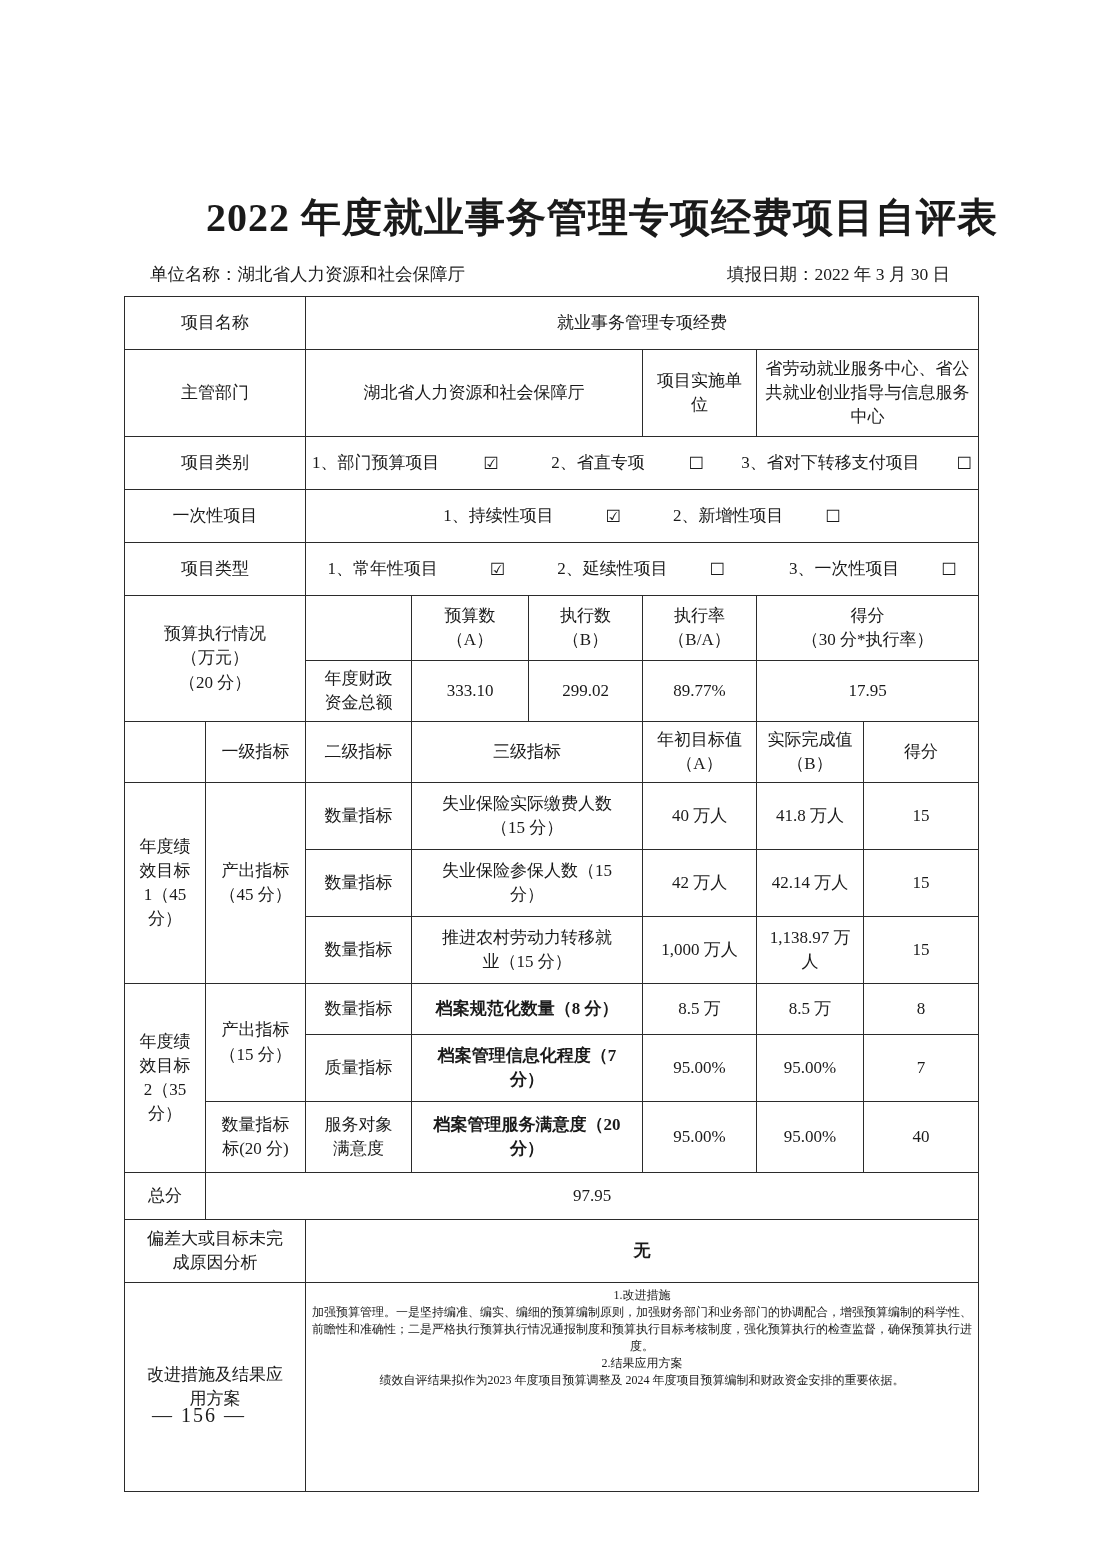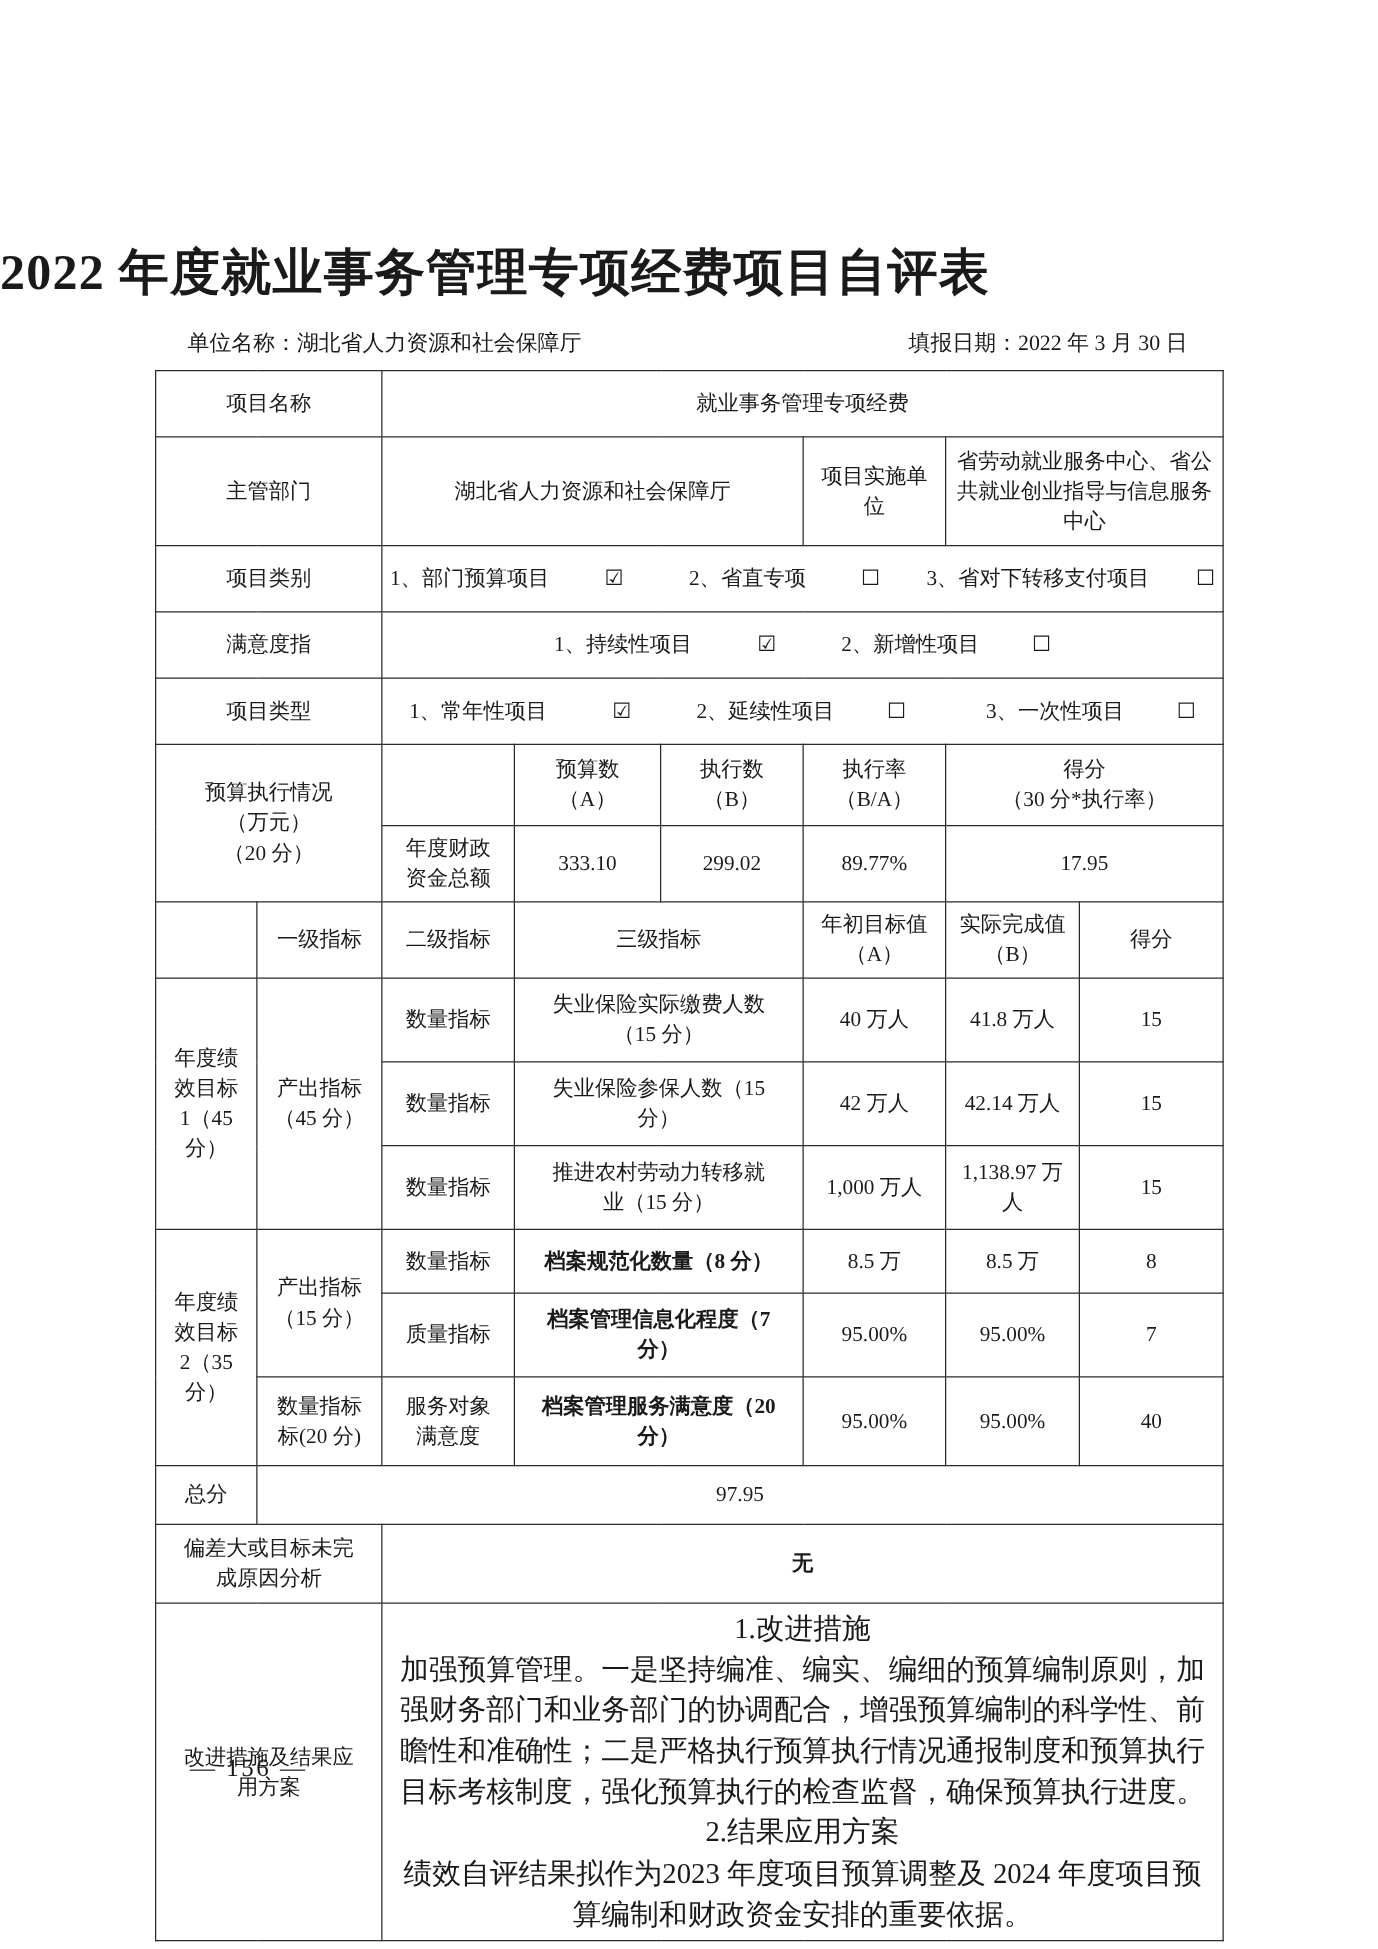--- a/index.html
+++ b/index.html
@@ -19,21 +19,21 @@
     position: absolute;
     left: 0; top: 0;
     width: 1102px;
     height: 1559px;
   }
   .doc-title {
     position: absolute;
     left: 0;
     top: 190px;
     width: 998px;
-    text-align: left;
+    text-align: right;
     font-size: 40px;
     font-weight: bold;
     letter-spacing: 1px;
     font-family: "Liberation Serif", "DejaVu Serif", serif;
   }
   .meta-row {
     position: absolute;
     left: 150px;
     top: 262px;
     width: 800px;
@@ -78,21 +78,21 @@
     white-space: nowrap;
   }
   .cat-line span { display: inline-block; }
   .gap-s { width: 16px; display: inline-block; }
   .gap-m { width: 26px; display: inline-block; }
   .gap-l { width: 38px; display: inline-block; }
 
   .body-text {
     text-align: left;
     line-height: 1.62;
-    font-size: 23px;
+    font-size: 12px;
     padding: 6px 8px 8px 8px;
     margin-top: 16px;
   }
   .body-text div { white-space: normal; }
 
   .footer {
     position: absolute;
     left: 152px;
     top: 1404px;
     font-size: 20px;
@@ -149,21 +149,21 @@
           <span class="chk">☐</span>
           <span class="gap-s"></span>
           <span>3、省对下转移支付项目</span>
           <span class="gap-s"></span>
           <span class="chk">☐</span>
         </div>
       </td>
     </tr>
 
     <tr>
-      <td colspan="2" class="tall">满意度指</td>
+      <td colspan="2" class="tall">一次性项目</td>
       <td colspan="6" class="tall">
         <div class="cat-line">
           <span>1、持续性项目</span>
           <span class="gap-m"></span>
           <span class="chk">☑</span>
           <span class="gap-m"></span>
           <span>2、新增性项目</span>
           <span class="gap-s"></span>
           <span class="chk">☐</span>
         </div>

